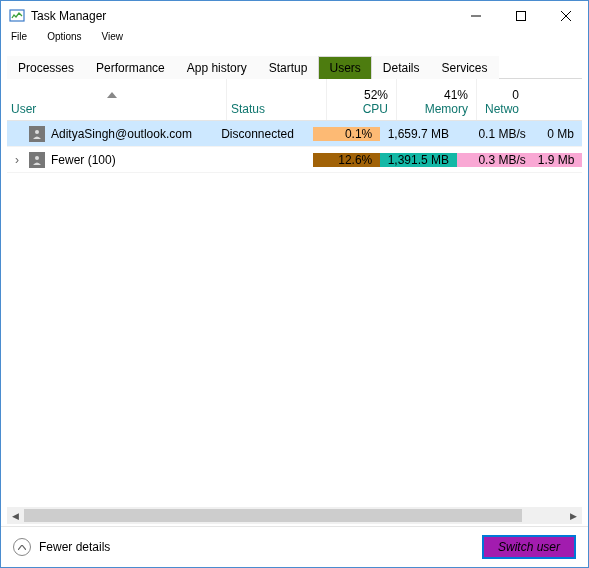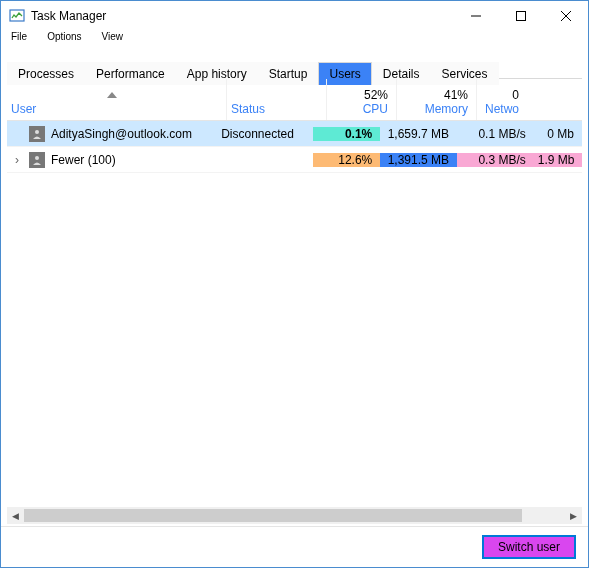--- a/index.html
+++ b/index.html
@@ -4,52 +4,52 @@
 <style>
 * { box-sizing: border-box; margin: 0; padding: 0; }
 body { font-family: "Segoe UI", Tahoma, sans-serif; font-size: 12px; color: #000; background: #fff; width: 589px; height: 568px; border: 1px solid #4a8ccf; display: flex; flex-direction: column; overflow: hidden; }
 .titlebar { display: flex; align-items: center; height: 30px; padding-left: 8px; }
 .titlebar .app-icon { width: 16px; height: 16px; margin-right: 6px; }
 .titlebar .title { flex: 1; font-size: 12px; }
 .titlebar .win-btn { width: 45px; height: 30px; display: flex; align-items: center; justify-content: center; cursor: default; }
 .menubar { display: flex; height: 20px; padding: 0 6px 2px 6px; gap: 12px; }
 .menubar .menu-item { font-size: 10px; cursor: default; padding: 0 4px; }
 .tabs { display: flex; border-bottom: 1px solid #d9d9d9; margin: 4px 6px 0 6px; }
-.tab { padding: 4px 10px; font-size: 12px; border: 1px solid transparent; border-bottom: none; cursor: default; position: relative; top: 7px; background: #fff; }
-.tab.active { border-color: #d9d9d9; background: #3b82f6; }
+.tab { padding: 4px 10px; font-size: 12px; border: 1px solid transparent; border-bottom: none; cursor: default; position: relative; top: 1px; background: #fff; }
+.tab.active { border-color: #d9d9d9; background: #4d7c0f; }
 .tab:not(.active) { background: #fafafa; }
 .headers { display: flex; height: 42px; border-bottom: 1px solid #e5e5e5; margin: 0 6px; position: relative; }
 .hcol { display: flex; flex-direction: column; justify-content: flex-end; padding: 4px 8px 4px 4px; font-size: 12px; border-right: 1px solid #f0f0f0; }
 .hcol.right { text-align: right; }
 .hcol .pct { font-size: 12px; }
-.hcol .lbl { color: #3b82f6; }
+.hcol .lbl { color: #0f766e; }
 .sort-caret { position: absolute; left: 100px; top: 8px; }
 .rows { flex: 1; margin: 0 6px; overflow: hidden; }
 .row { display: flex; height: 26px; align-items: center; border-bottom: 1px solid #f3f3f3; }
 .row.selected { background: #cde8ff; }
 .cell { padding: 0 8px 0 4px; overflow: hidden; white-space: nowrap; }
 .cell.right { text-align: right; }
 .cell.num { font-variant-numeric: tabular-nums; }
 .cell.heat-vlow { background: #f9a8d4; }
-.cell.heat-low { background: #3b82f6; }
-.cell.heat-med { background: #fdba74; }
-.cell.sel-lowcpu { background: #5eead4; font-weight: bold; }
+.cell.heat-low { background: #14b8a6; }
+.cell.heat-med { background: #a16207; }
+.cell.sel-lowcpu { background: #fdba74; }
 .user-cell { display: flex; align-items: center; gap: 6px; }
 .expand { width: 12px; display: inline-block; text-align: center; color: #666; }
 .user-icon { width: 16px; height: 16px; background: #777; display: inline-flex; align-items: center; justify-content: center; }
 .user-icon svg { width: 10px; height: 10px; }
 .hscroll { height: 17px; margin: 0 6px 2px 6px; background: #f0f0f0; display: flex; align-items: center; }
 .hscroll .arrow { width: 17px; height: 17px; display: flex; align-items: center; justify-content: center; color: #555; font-size: 9px; }
 .hscroll .track { flex: 1; height: 17px; position: relative; }
 .hscroll .thumb { position: absolute; left: 0; top: 2px; height: 13px; width: 92%; background: #cdcdcd; }
 .footer { display: flex; align-items: center; padding: 8px 12px; border-top: 1px solid #e5e5e5; }
 .footer .fewer { display: flex; align-items: center; gap: 8px; cursor: default; }
 .footer .fewer .circ { width: 18px; height: 18px; border-radius: 50%; border: 1px solid #888; display: flex; align-items: center; justify-content: center; font-size: 9px; color: #555; }
 .footer .spacer { flex: 1; }
-.footer .switch-btn { border: 2px solid #0078d7; background: #d946ef; padding: 3px 14px; font-size: 12px; cursor: default; }
+.footer .switch-btn { border: 2px solid #0078d7; background: #a21caf; padding: 3px 14px; font-size: 12px; cursor: default; font-style: italic; }
 .c-user { width: 220px; }
 .c-status { width: 100px; }
 .c-cpu { width: 70px; }
 .c-mem { width: 80px; }
 .c-disk { width: 80px; }
 .c-net { width: 50px; }
 </style>
 </head>
 <body>
 
@@ -162,15 +162,23 @@
 
 <div class="hscroll">
   <div class="arrow">◀</div>
   <div class="track">
       <div class="thumb"></div>
     </div>
   <div class="arrow">▶</div>
 </div>
 
 <div class="footer">
+  <div class="fewer">
+    <span class="circ">
+        <svg width="8" height="5">
+          <path d="M0 5 L4 0 L8 5" fill="none" stroke="#666" stroke-width="1.2"></path>
+        </svg>
+      </span>
+    <span>Fewer details</span>
+  </div>
   <div class="spacer"></div>
   <button class="switch-btn">Switch user</button>
 </div>
 
 </body></html>

